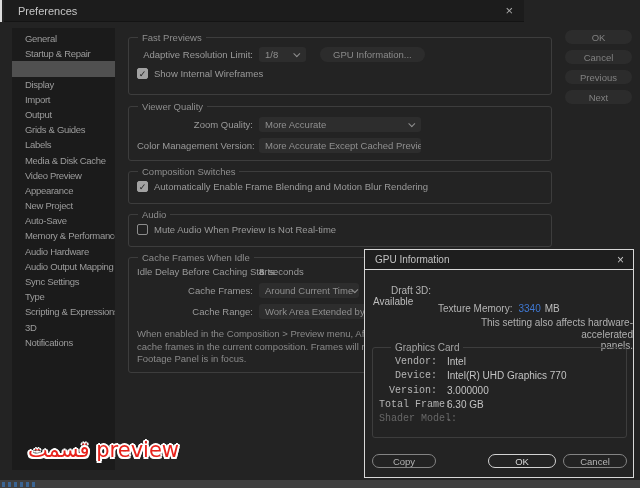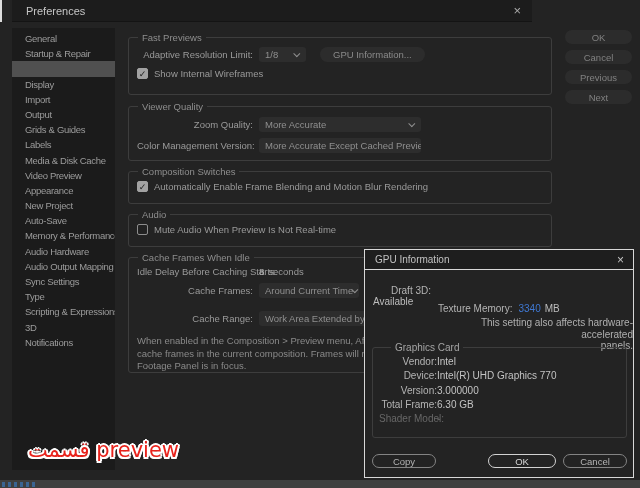--- a/index.html
+++ b/index.html
@@ -1,20 +1,20 @@
 <!DOCTYPE html>
 <html><head>
 <meta charset="utf-8">
 <style>
   * { box-sizing: border-box; margin: 0; padding: 0; }
   html,body { width:640px; height:488px; overflow:hidden; }
   body { font-family:"Liberation Sans",sans-serif; background:#3f3f3f; position:relative; }
 
   .window { position:absolute; left:0; top:0; width:640px; height:480px; background:#232323; }
-  .titlebar { position:absolute; left:12px; top:0; width:520px; height:22px; background:#1c1c1c; border-bottom:1px solid #141414; display:flex; align-items:center; }
+  .titlebar { position:absolute; left:4px; top:0; width:520px; height:22px; background:#1c1c1c; border-bottom:1px solid #141414; display:flex; align-items:center; }
   .titlebar .title { color:#c6c6c6; font-size:11px; margin-left:14px; }
   .titlebar .close { margin-left:auto; margin-right:11px; color:#aaaaaa; font-size:13px; line-height:1; cursor:default; }
   .edge-sliver { position:absolute; left:0; top:0; width:2px; height:22px; background:#dcdcdc; }
 
   .sidebar { position:absolute; left:12px; top:28px; width:103px; height:442px; background:#1b1b1b; overflow:hidden; padding-top:3px; }
   .side-item { height:15.2px; line-height:15.2px; padding-left:13px; font-size:9.5px; letter-spacing:-0.3px; color:#9c9c9c; white-space:nowrap; }
   .side-item.selected { background:#505050; }
 
   fieldset.group { position:absolute; left:128px; width:424px; border:1px solid #3d3d3d; border-radius:3px; padding:0 8px 4px 8px; }
   fieldset.group legend { font-size:9.5px; color:#8e8e8e; padding:0 4px; margin-left:1px; white-space:nowrap; }
@@ -44,21 +44,21 @@
   .gpu-titlebar .gpu-close { margin-left:auto; margin-right:9px; color:#c4c4c4; font-size:12px; line-height:1; }
   .gpu-body { position:absolute; left:0; right:0; top:21px; bottom:0; font-size:10px; color:#bdbdbd; }
   .draft-row { position:absolute; top:14px; left:8px; display:flex;flex-direction:column; }
   .draft-row .dlabel { width:58px; text-align:right; margin-right:7px; color:#b4b4b4; }
   .tex-row { position:absolute; top:32px; left:73px; display:flex; }
   .tex-row .tlabel { margin-right:6px; color:#b4b4b4; }
   .note { position:absolute; top:46px; left:73px; line-height:11.5px; color:#b0b0b0;text-align:right; }
   fieldset.gc { position:absolute; top:71px; left:7px; right:6px; height:96px; border:1px solid #3d3d3d; border-radius:3px; padding:0 6px; }
   fieldset.gc legend { font-size:10px; color:#a5a5a5; padding:0 4px; margin-left:12px; }
   .gc .form-row { font-size:10px; color:#b4b4b4; margin-top:3.2px; }
-  .gc .row-label { width:58px; margin-right:0; }
+  .gc .row-label { width:58px; margin-right:10px;font-family:Liberation Mono, monospace; }
   .gc .val-text { color:#c3c3c3; }
   .gc .row.dimmed .row-label, .gc .row.dimmed .val-text { color:#676767; }
   .gpu-buttons { position:absolute; top:183px; left:7px; right:6px; display:flex; align-items:center; }
   .gbtn { height:14px; border:1px solid #848484; border-radius:8px; color:#b3b3b3; font-size:9.5px; display:flex; align-items:center; justify-content:center; background:transparent; }
   .gbtn.copy { width:64px; }
   .gbtn.ok { width:68px; margin-left:auto; border:1.5px solid #d2d2d2; color:#d8d8d8; }
   .gbtn.cancel { width:64px; margin-left:7px; }
 
   .watermark { position:absolute; left:28px; top:438px; z-index:50; font-family:"DejaVu Sans",sans-serif; font-weight:normal; font-size:21px; white-space:nowrap;
     text-shadow: 2px 0 0 #fff, -2px 0 0 #fff, 0 2px 0 #fff, 0 -2px 0 #fff,
@@ -181,21 +181,21 @@
       <span class="val-text">8</span>
       <span class="unit">seconds</span>
     </div>
     <div class="form-row" style="margin-top:6px;">
       <span class="row-label">Cache Frames:</span>
       <span class="dropdown" style="width:100px;">
         <span>Around Current Time</span>
         <span class="chev"></span>
       </span>
     </div>
-    <div class="form-row" style="margin-top:13px;">
+    <div class="form-row" style="margin-top:6px;">
       <span class="row-label">Cache Range:</span>
       <span class="dropdown" style="width:156px;">
         <span>Work Area Extended by Curren</span>
       </span>
     </div>
     <div class="desc">
 
     <div>When enabled in the Composition &gt; Preview menu, After Effects w</div>
         <div>cache frames in the current composition. Frames will not be rende</div>
         <div>Footage Panel is in focus.</div>

